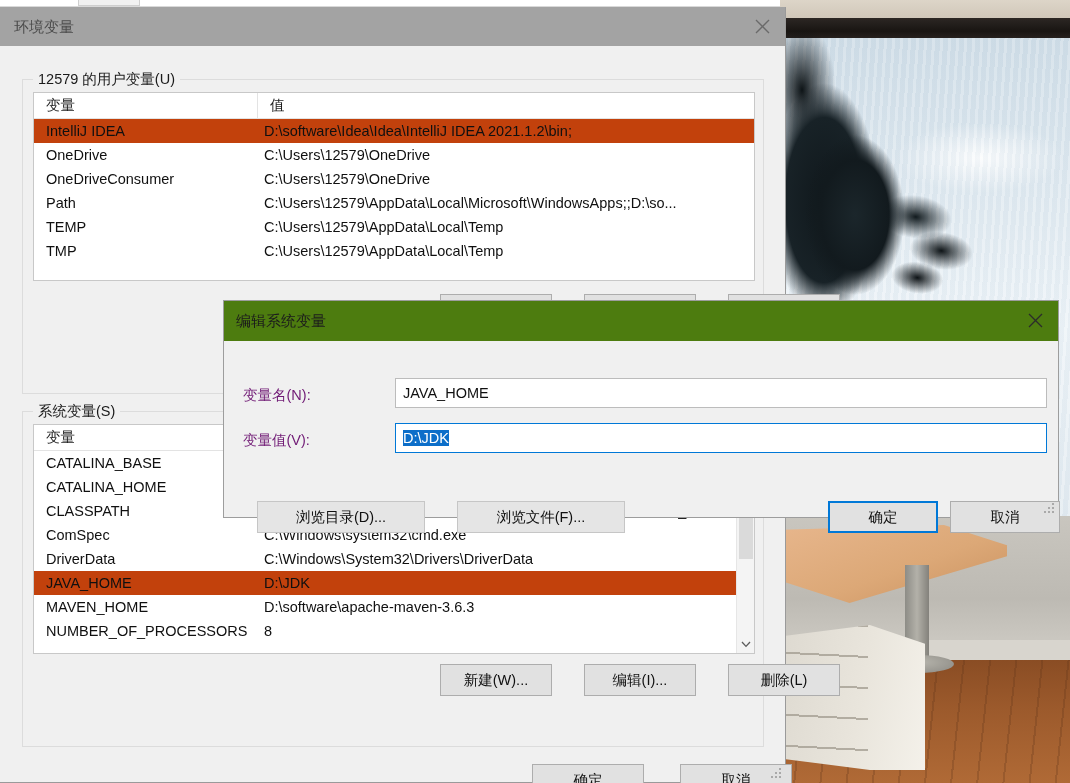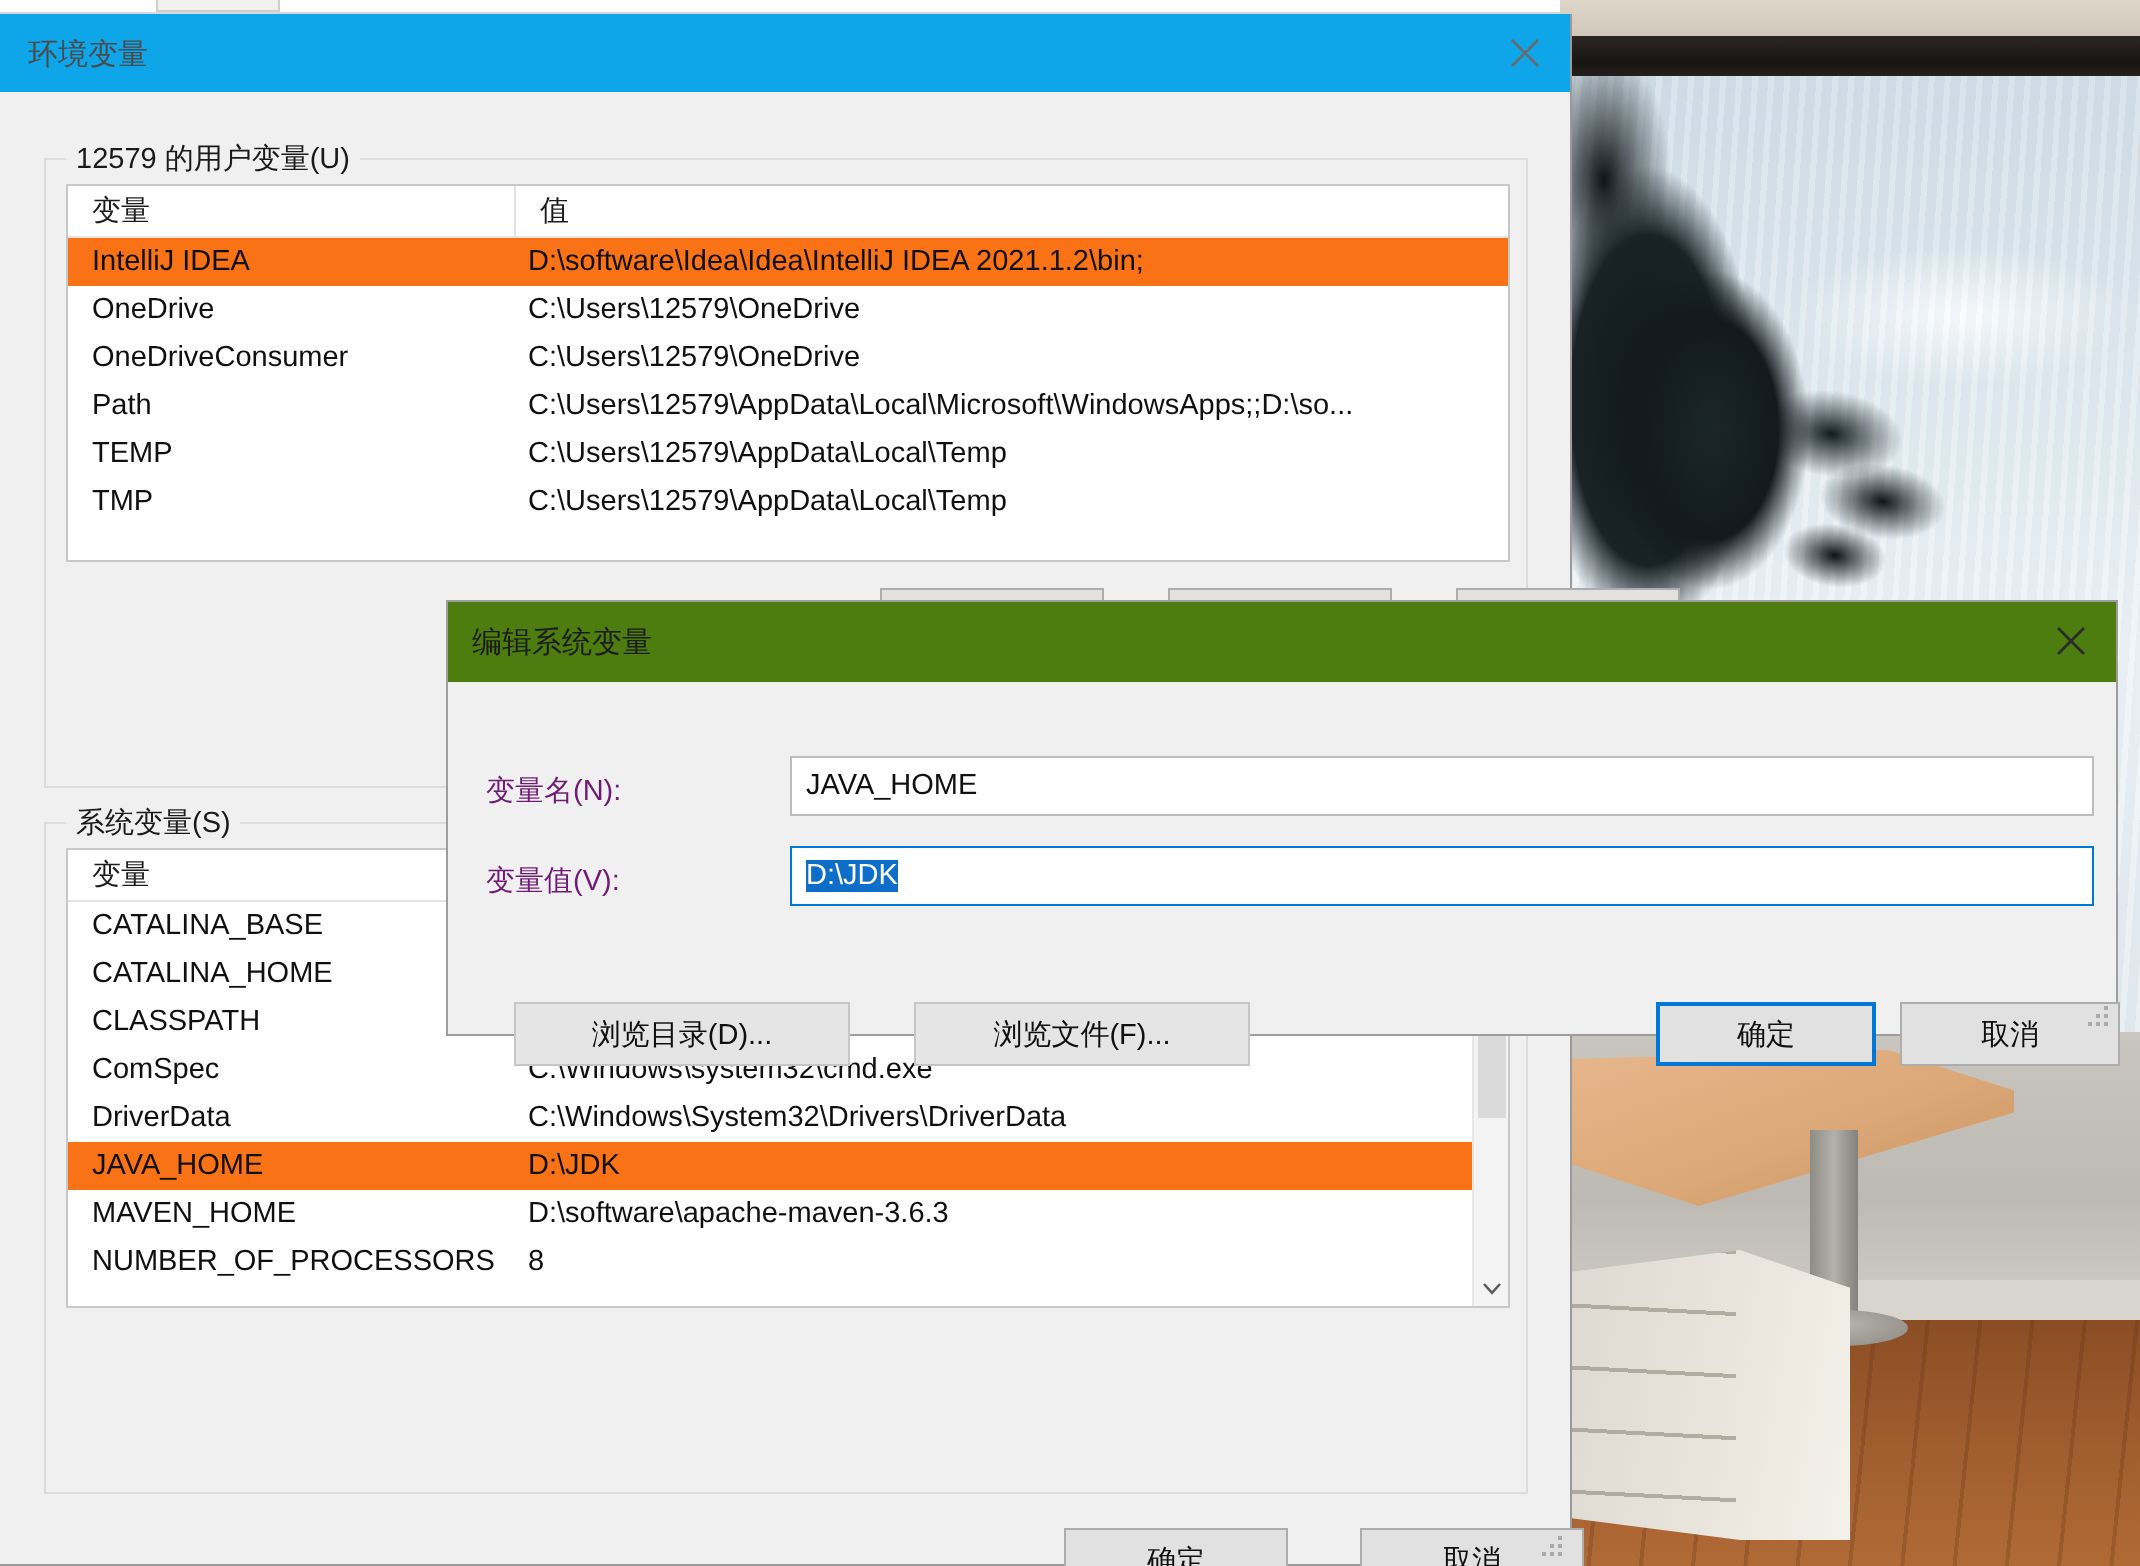--- a/index.html
+++ b/index.html
@@ -122,21 +122,21 @@
   }
 
   
   #envwin {
     position: absolute; left: 0; top: 7px; width: 786px; height: 776px;
     background: #f0f0f0;
     border: 1px solid #9a9a9a;
     border-top: none; border-left: none;
   }
   #envwin .titlebar {
-    height: 39px; background: #0ea5e9;
+    height: 39px; background: #a3a3a3;
     position: relative;
   }
   #envwin .title-text {
     position: absolute; left: 14px; top: 11px;
     font-size: 15px; color: #4b4b4b;
   }
   .win-close {
     position: absolute; right: 0; top: 0; width: 46px; height: 39px;
     display: flex; align-items: center; justify-content: center;
     cursor: default;
@@ -186,21 +186,21 @@
     padding: 3px 0 0 12px;
     white-space: nowrap; overflow: hidden;
   }
   .lv-header .col.name { width: 224px; border-right: 1px solid #e3e3e3; }
   .lv-header .col.val  { flex: 1; }
 
   .lv-row {
     display: flex; height: 24px; align-items: center;
     font-size: 14.5px; color: #101010;
   }
-  .lv-row.selected { background: #f97316; }
+  .lv-row.selected { background: #c2410c; }
   .lv-row .c-name { width: 224px; padding-left: 12px; white-space: nowrap; overflow: hidden; }
   .lv-row .c-val  { flex: 1; padding-left: 6px; white-space: nowrap; overflow: hidden; }
 
   
   .vscroll {
     position: absolute; right: 0; top: 0; width: 18px; bottom: 0;
     background: #f4f4f4; border-left: 1px solid #e6e6e6;
   }
   .vscroll .thumb {
     position: absolute; left: 2px; top: 2px; width: 14px; height: 132px;
@@ -413,20 +413,27 @@
         <div class="vscroll">
           <div class="thumb"></div>
           <div class="arrow">
             <svg width="10" height="7" viewBox="0 0 10 7" aria-hidden="true">
               <polyline points="1,1 5,5.4 9,1" fill="none" stroke="#5c5c5c" stroke-width="1.3"></polyline>
             </svg>
           </div>
         </div>
       </div>
 
+      <div id="sysBtns">
+        <div class="btnrow">
+          <div class="btn">新建(W)...</div>
+          <div class="btn">编辑(I)...</div>
+          <div class="btn">删除(L)</div>
+        </div>
+      </div>
     </div>
 
     <div id="mainBtns">
       <div class="btn">确定</div>
       <div class="btn">取消</div>
     </div>
 
     <div class="grip"></div>
   </div>
 </div>

